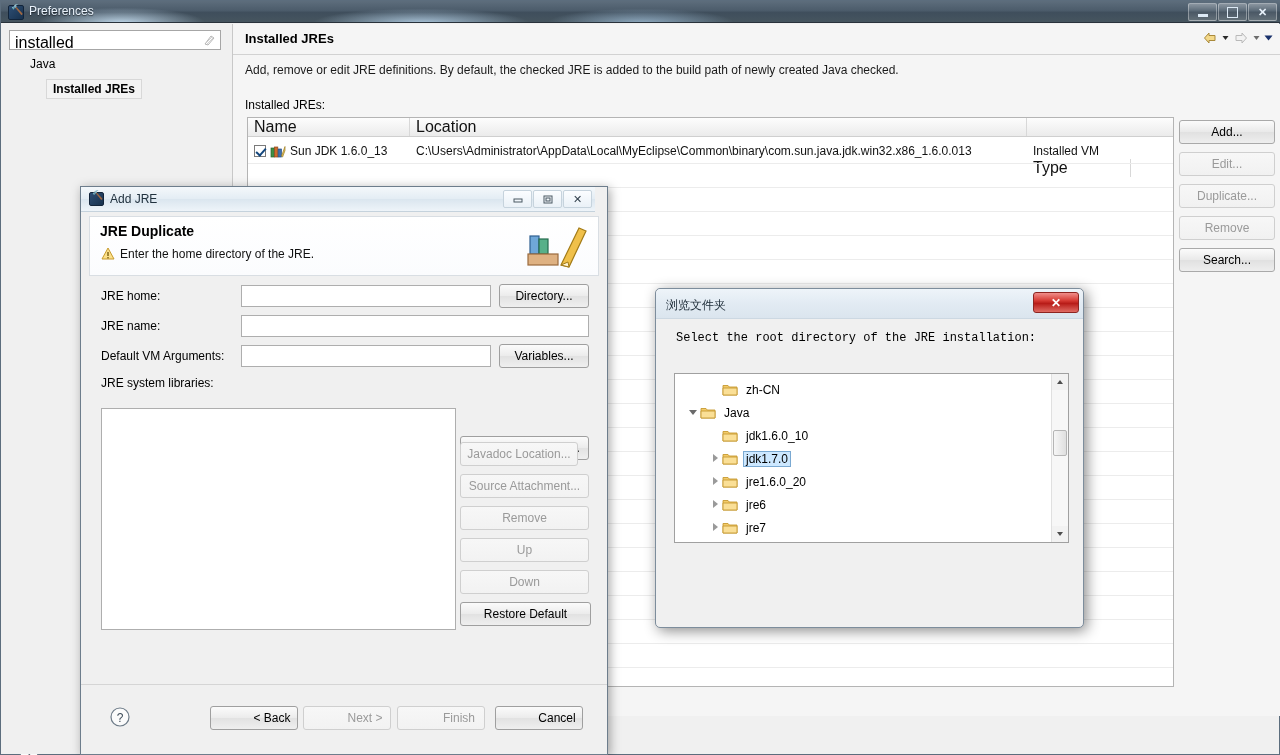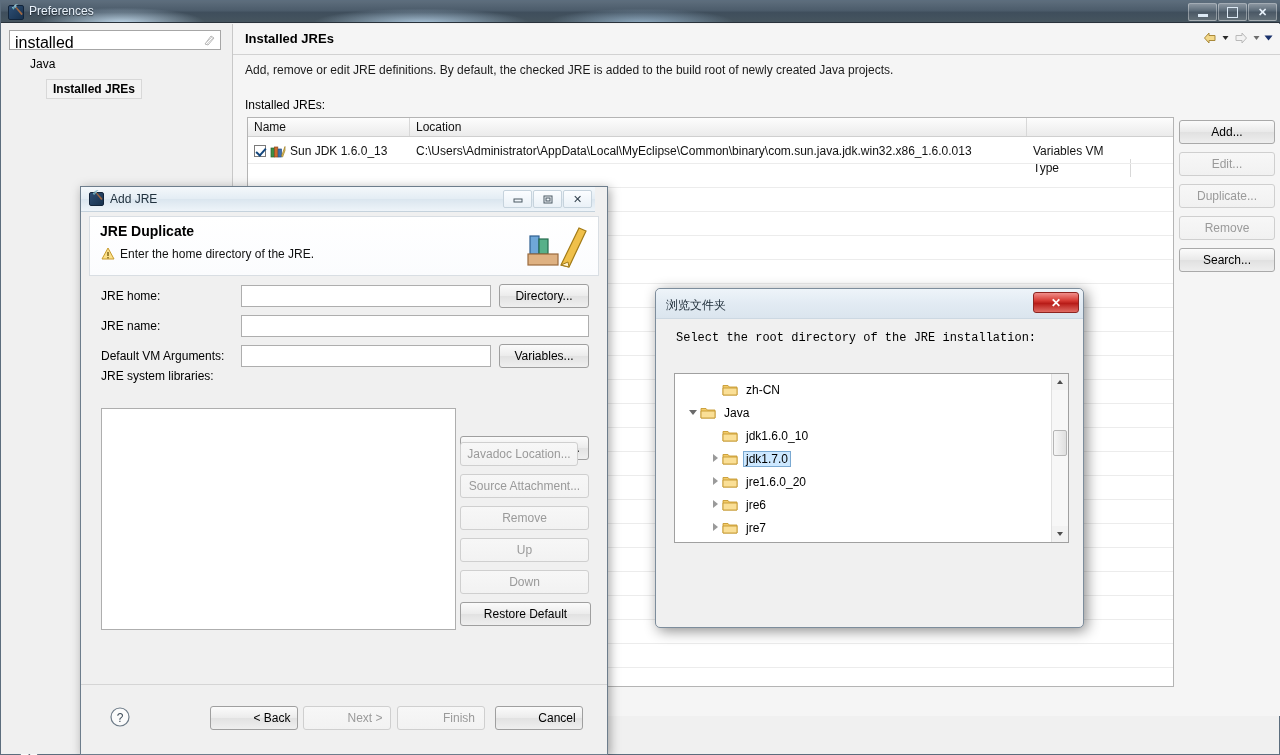--- a/index.html
+++ b/index.html
@@ -66,21 +66,21 @@
   .nav-caret { width:9px; height:16px; display:inline-block; }
 
   #page-desc { position:absolute; left:12px; top:39px; width:1010px; font-size:12px; color:#1a1a1a; }
   #list-label { position:absolute; left:12px; top:74px; font-size:12px; color:#000; }
 
   
   #jre-table { position:absolute; left:14px; top:93px; width:927px; height:570px;
     background:#fff; border:1px solid #b4b4b4; }
   #jre-thead { position:absolute; left:0; top:0; width:925px; height:19px;
     background:linear-gradient(180deg,#fdfdfd,#ebebeb); border-bottom:1px solid #cfcfcf; display:flex; }
-  .th { height:18px; line-height:18px; font-size:12px; padding-left:6px; color:#111;
+  .th { height:18px; line-height:18px; font-size:16px; padding-left:6px; color:#111;
     border-right:1px solid #d8d8d8; overflow:hidden; white-space:nowrap; }
   .th.c0 { width:162px; }
   .th.c1 { width:617px; }
   .th.c2 { width:104px;margin-top:41px; }
   .th.c3 { width:40px; border-right:none; }
 
   .tr { position:absolute; left:0; width:925px; height:24px; display:flex; align-items:center; }
   .td { font-size:12px; color:#111; padding-left:6px; white-space:nowrap; overflow:hidden; }
   .td.c0 { width:162px; display:flex; align-items:center; gap:4px; }
   .td.c1 { width:617px; }
@@ -235,21 +235,21 @@
         </svg>
         <svg class="nav-caret" viewBox="0 0 9 16">
           <path d="M1.5 6 L7.5 6 L4.5 10 Z" fill="#6d6d6d"></path>
         </svg>
         <svg class="nav-caret" viewBox="0 0 9 16">
           <path d="M0.5 5.5 L8.5 5.5 L4.5 10.5 Z" fill="#19316b"></path>
         </svg>
       </div>
     </div>
 
-    <div id="page-desc">Add, remove or edit JRE definitions. By default, the checked JRE is added to the build root of newly created Java projects.</div>
+    <div id="page-desc">Add, remove or edit JRE definitions. By default, the checked JRE is added to the build path of newly created Java checked.</div>
     <div id="list-label">Installed JREs:</div>
 
     <div id="jre-table">
       <div id="jre-thead">
         <div class="th c0">Name</div>
         <div class="th c1">Location</div>
         <div class="th c2">Type</div>
         <div class="th c3"></div>
       </div>
 
@@ -258,21 +258,21 @@
           <span class="row-check"></span>
           <svg class="jre-icon" viewBox="0 0 16 14">
             <rect x="1" y="4" width="3.2" height="9" fill="#3f8f46" stroke="#25632c" stroke-width=".7"></rect>
             <rect x="4.6" y="3" width="3.2" height="10" fill="#cf6a2a" stroke="#8c4418" stroke-width=".7"></rect>
             <rect x="8.2" y="5" width="3.2" height="8" fill="#3f6fae" stroke="#244b7d" stroke-width=".7"></rect>
             <path d="M11.5 12 L15 2.5 L15 6.5 L12.6 13 Z" fill="#e8c35a" stroke="#9b7c22" stroke-width=".7"></path>
           </svg>
           <span>Sun JDK 1.6.0_13</span>
         </div>
         <div class="td c1">C:\Users\Administrator\AppData\Local\MyEclipse\Common\binary\com.sun.java.jdk.win32.x86_1.6.0.013</div>
-        <div class="td c2">Variables VM</div>
+        <div class="td c2">Installed VM</div>
       </div>
 
       <div class="row-sep" style="top:45px;"></div>
       <div class="row-sep" style="top:69px;"></div>
       <div class="row-sep" style="top:93px;"></div>
       <div class="row-sep" style="top:117px;"></div>
       <div class="row-sep" style="top:141px;"></div>
       <div class="row-sep" style="top:165px;"></div>
       <div class="row-sep" style="top:189px;"></div>
       <div class="row-sep" style="top:213px;"></div>
@@ -346,21 +346,21 @@
   <div class="form-input" style="left:160px; top:98px; width:250px;"></div>
   <div class="form-btn" style="left:418px; top:97px; width:90px;">Directory...</div>
 
   <span class="form-label" style="left:20px; top:132px;">JRE name:</span>
   <div class="form-input" style="left:160px; top:128px; width:348px;"></div>
 
   <span class="form-label" style="left:20px; top:162px;">Default VM Arguments:</span>
   <div class="form-input" style="left:160px; top:158px; width:250px;"></div>
   <div class="form-btn" style="left:418px; top:157px; width:90px;">Variables...</div>
 
-  <span class="form-label" style="left:20px; top:182px;">JRE system libraries:</span>
+  <span class="form-label" style="left:20px; top:189px;">JRE system libraries:</span>
   <div id="libs-box"></div>
 
   <div class="form-btn" style="left:379px; top:233px; width:129px;margin-top:16px;">Add External JARs...</div>
   <div class="form-btn disabled" style="left:379px; top:255px; width:118px;">Javadoc Location...</div>
   <div class="form-btn disabled" style="left:379px; top:287px; width:129px;">Source Attachment...</div>
   <div class="form-btn disabled" style="left:379px; top:319px; width:129px;">Remove</div>
   <div class="form-btn disabled" style="left:379px; top:351px; width:129px;">Up</div>
   <div class="form-btn disabled" style="left:379px; top:383px; width:129px;">Down</div>
   <div class="form-btn" style="left:379px; top:415px; width:131px;">Restore Default</div>
 

